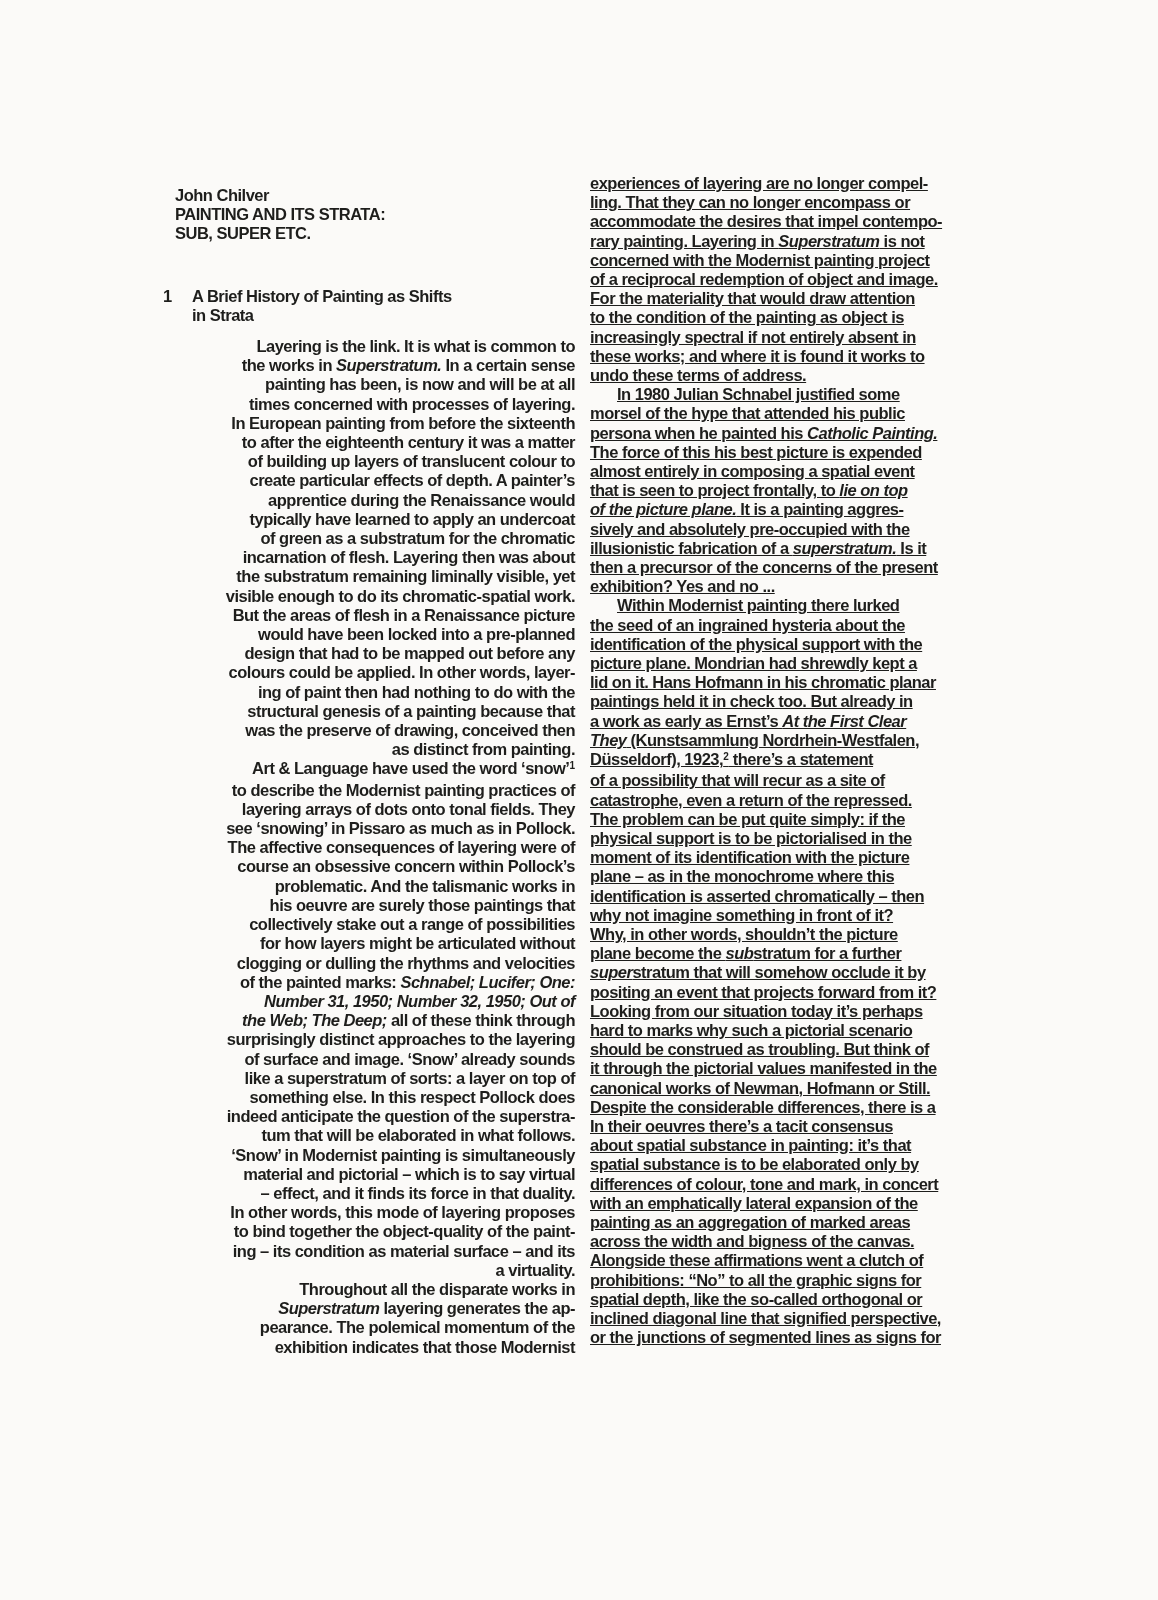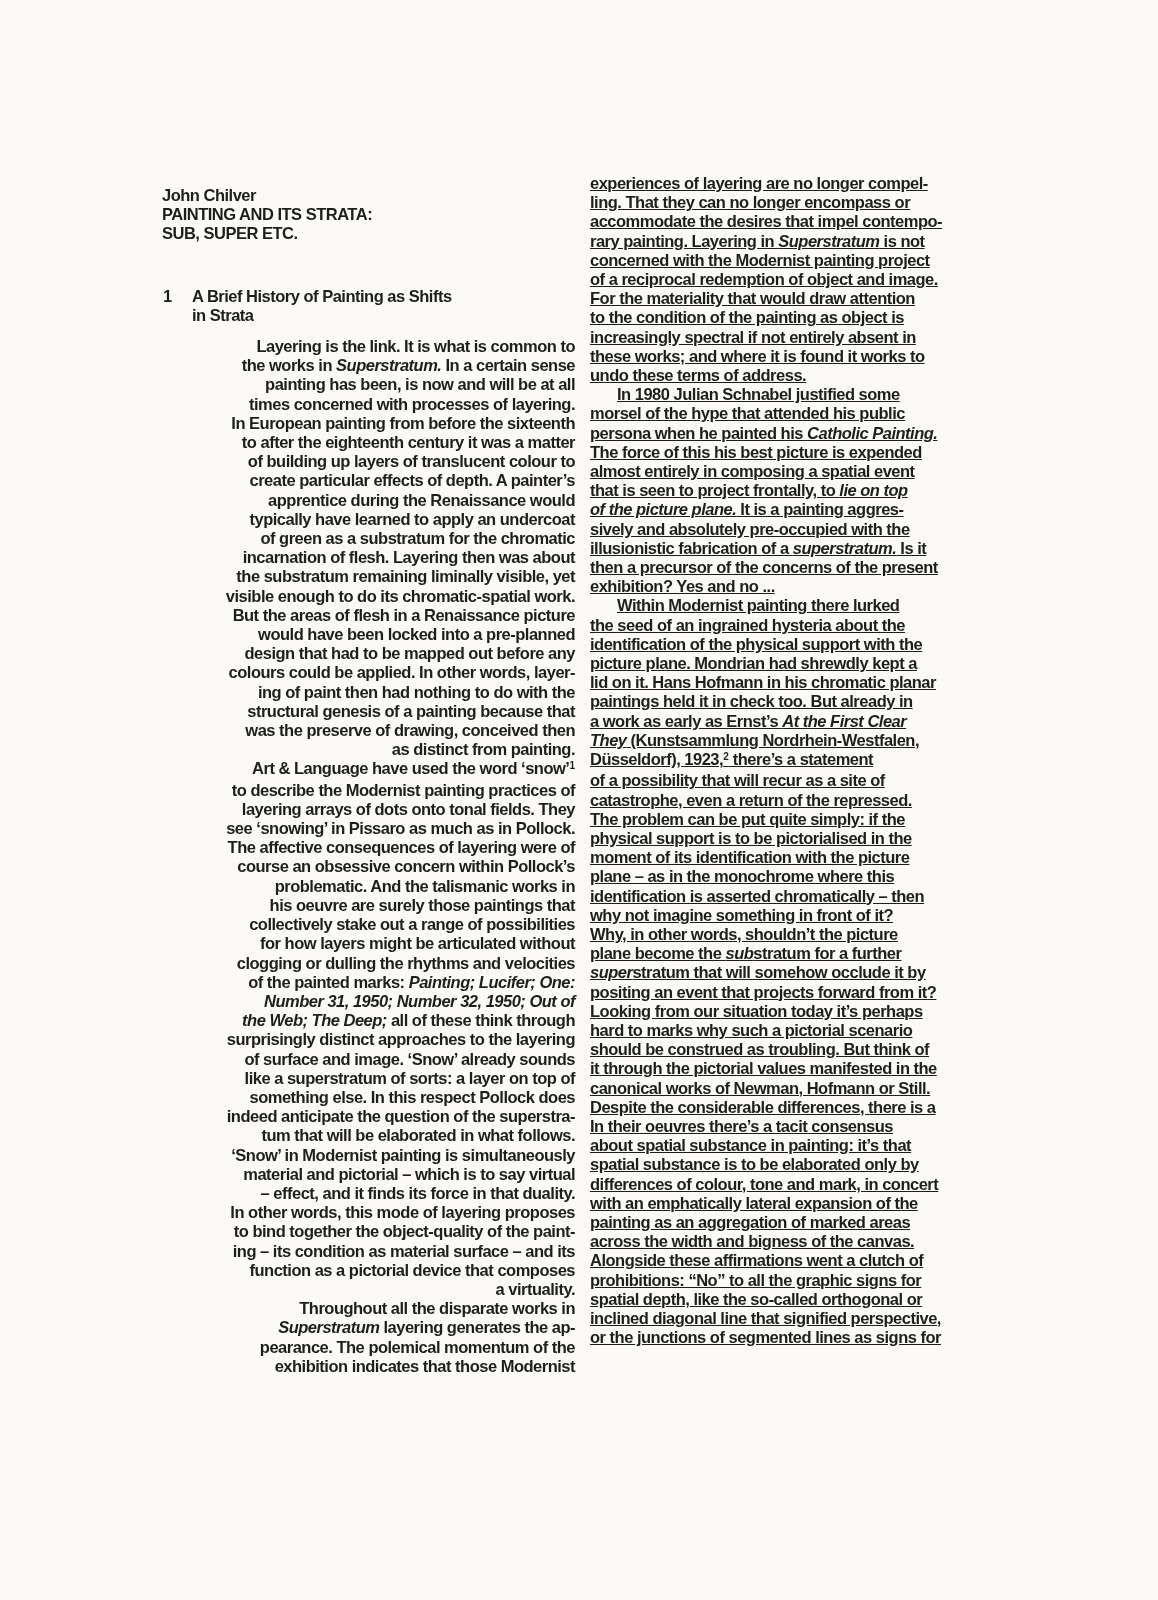--- a/index.html
+++ b/index.html
@@ -11,21 +11,21 @@
     font-family: "Liberation Sans", sans-serif;
     font-weight: bold;
     color: #1e1e1c;
     overflow: hidden;
   }
   .textblock {
     font-size: 16.5px;
     line-height: 19.2px;
     letter-spacing: -0.5px;
   }
-  .header { position: absolute; left: 162px; top: 186px; }
+  .header { position: absolute; left: 175px; top: 186px; }
   .section-heading { position: absolute; left: 163px; top: 287px; display: flex; }
   .sec-num { width: 29px; flex: 0 0 29px; }
   .column { position: absolute; width: 412px; }
   .col-left  { left: 163px; top: 337px; text-align: right; }
   .col-right { left: 590px; top: 174px; text-decoration: underline; }
   .line { white-space: pre; }
   .para.indent > .line:first-child { padding-left: 27px; }
   .it { font-style: italic; }
   .sup {
     font-size: 10px;
@@ -83,36 +83,35 @@
         <div class="line">to describe the Modernist painting practices of</div>
         <div class="line">layering arrays of dots onto tonal fields. They</div>
         <div class="line">see ‘snowing’ in Pissaro as much as in Pollock.</div>
         <div class="line">The affective consequences of layering were of</div>
         <div class="line">course an obsessive concern within Pollock’s</div>
         <div class="line">problematic. And the talismanic works in</div>
         <div class="line">his oeuvre are surely those paintings that</div>
         <div class="line">collectively stake out a range of possibilities</div>
         <div class="line">for how layers might be articulated without</div>
         <div class="line">clogging or dulling the rhythms and velocities</div>
-        <div class="line">of the painted marks: <span class="it">Painting; Lucifer; One:</span></div>
+        <div class="line">of the painted marks: <span class="it">Schnabel; Lucifer; One:</span></div>
         <div class="line"><span class="it">Number 31, 1950; Number 32, 1950; Out of</span></div>
         <div class="line"><span class="it">the Web; The Deep;</span> all of these think through</div>
         <div class="line">surprisingly distinct approaches to the layering</div>
         <div class="line">of surface and image. ‘Snow’ already sounds</div>
         <div class="line">like a superstratum of sorts: a layer on top of</div>
         <div class="line">something else. In this respect Pollock does</div>
         <div class="line">indeed anticipate the question of the superstra-</div>
         <div class="line">tum that will be elaborated in what follows.</div>
         <div class="line">‘Snow’ in Modernist painting is simultaneously</div>
         <div class="line">material and pictorial – which is to say virtual</div>
         <div class="line">– effect, and it finds its force in that duality.</div>
         <div class="line">In other words, this mode of layering proposes</div>
         <div class="line">to bind together the object-quality of the paint-</div>
         <div class="line">ing – its condition as material surface – and its</div>
-        <div class="line">function as a pictorial device that composes</div>
         <div class="line">a virtuality.</div>
       </div>
       <div class="para indent">
         <div class="line">Throughout all the disparate works in</div>
         <div class="line"><span class="it">Superstratum</span> layering generates the ap-</div>
         <div class="line">pearance. The polemical momentum of the</div>
         <div class="line">exhibition indicates that those Modernist</div>
       </div>
     </div>
   <div class="column col-right textblock">

